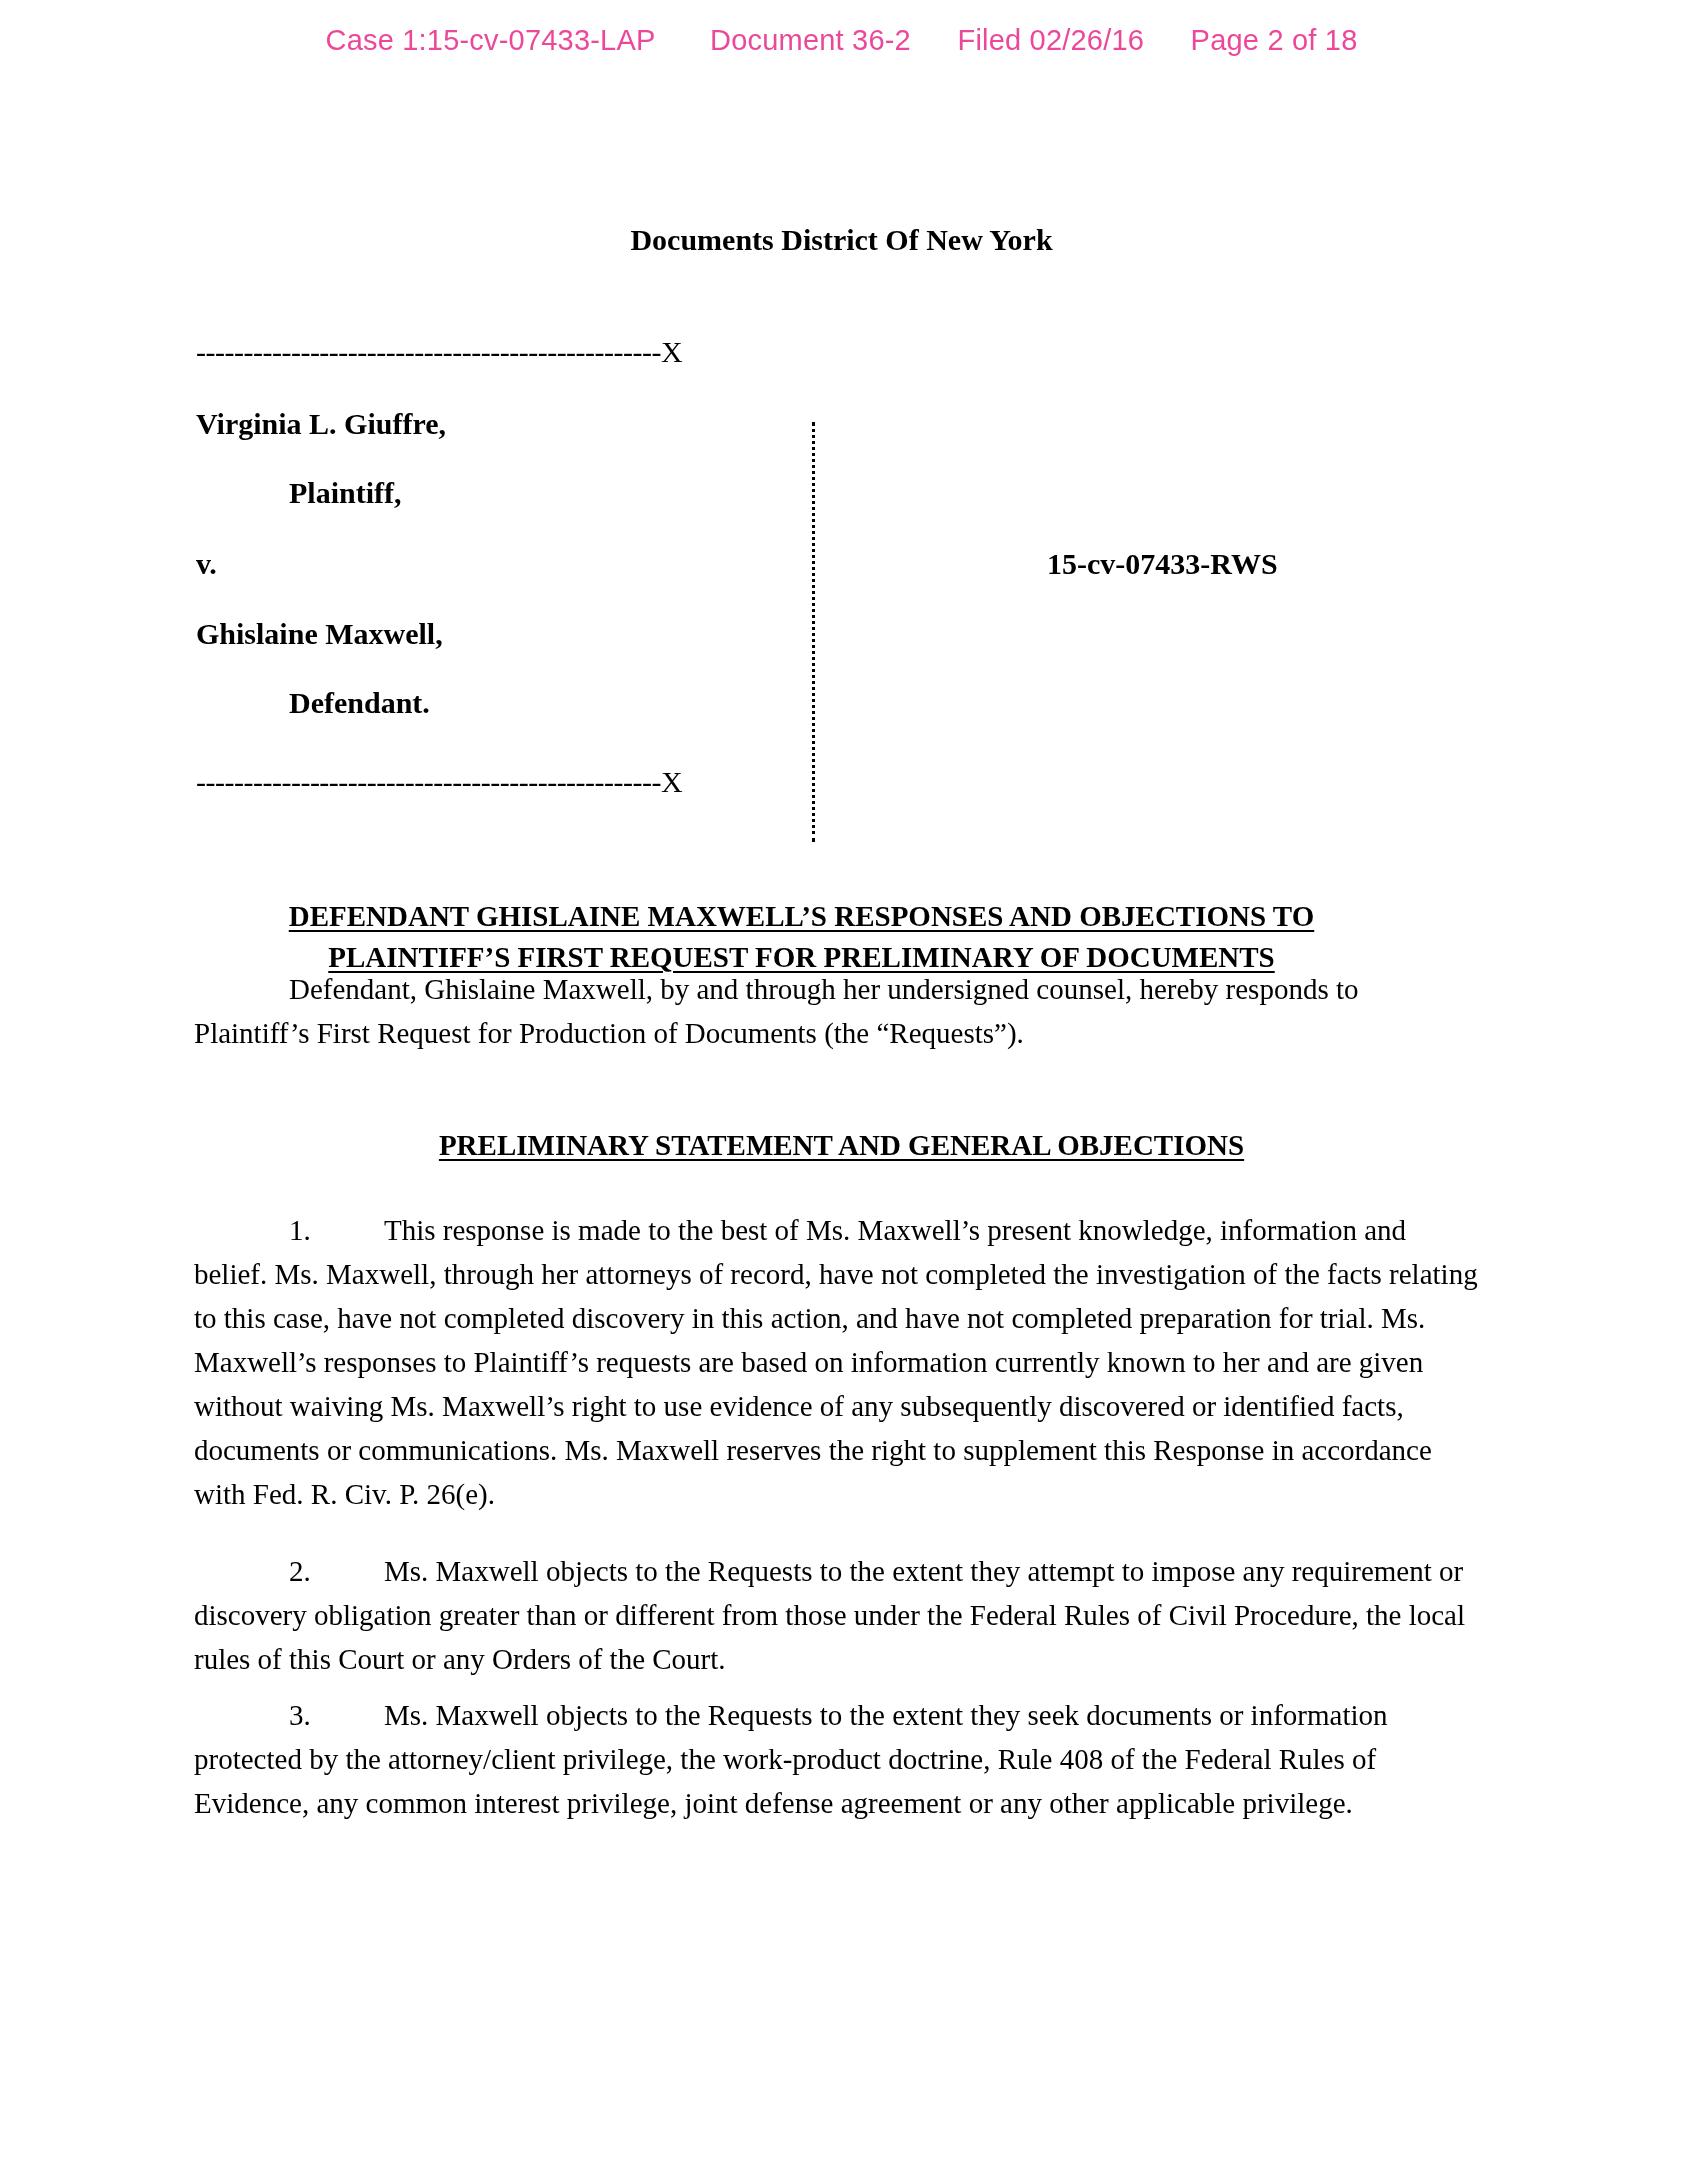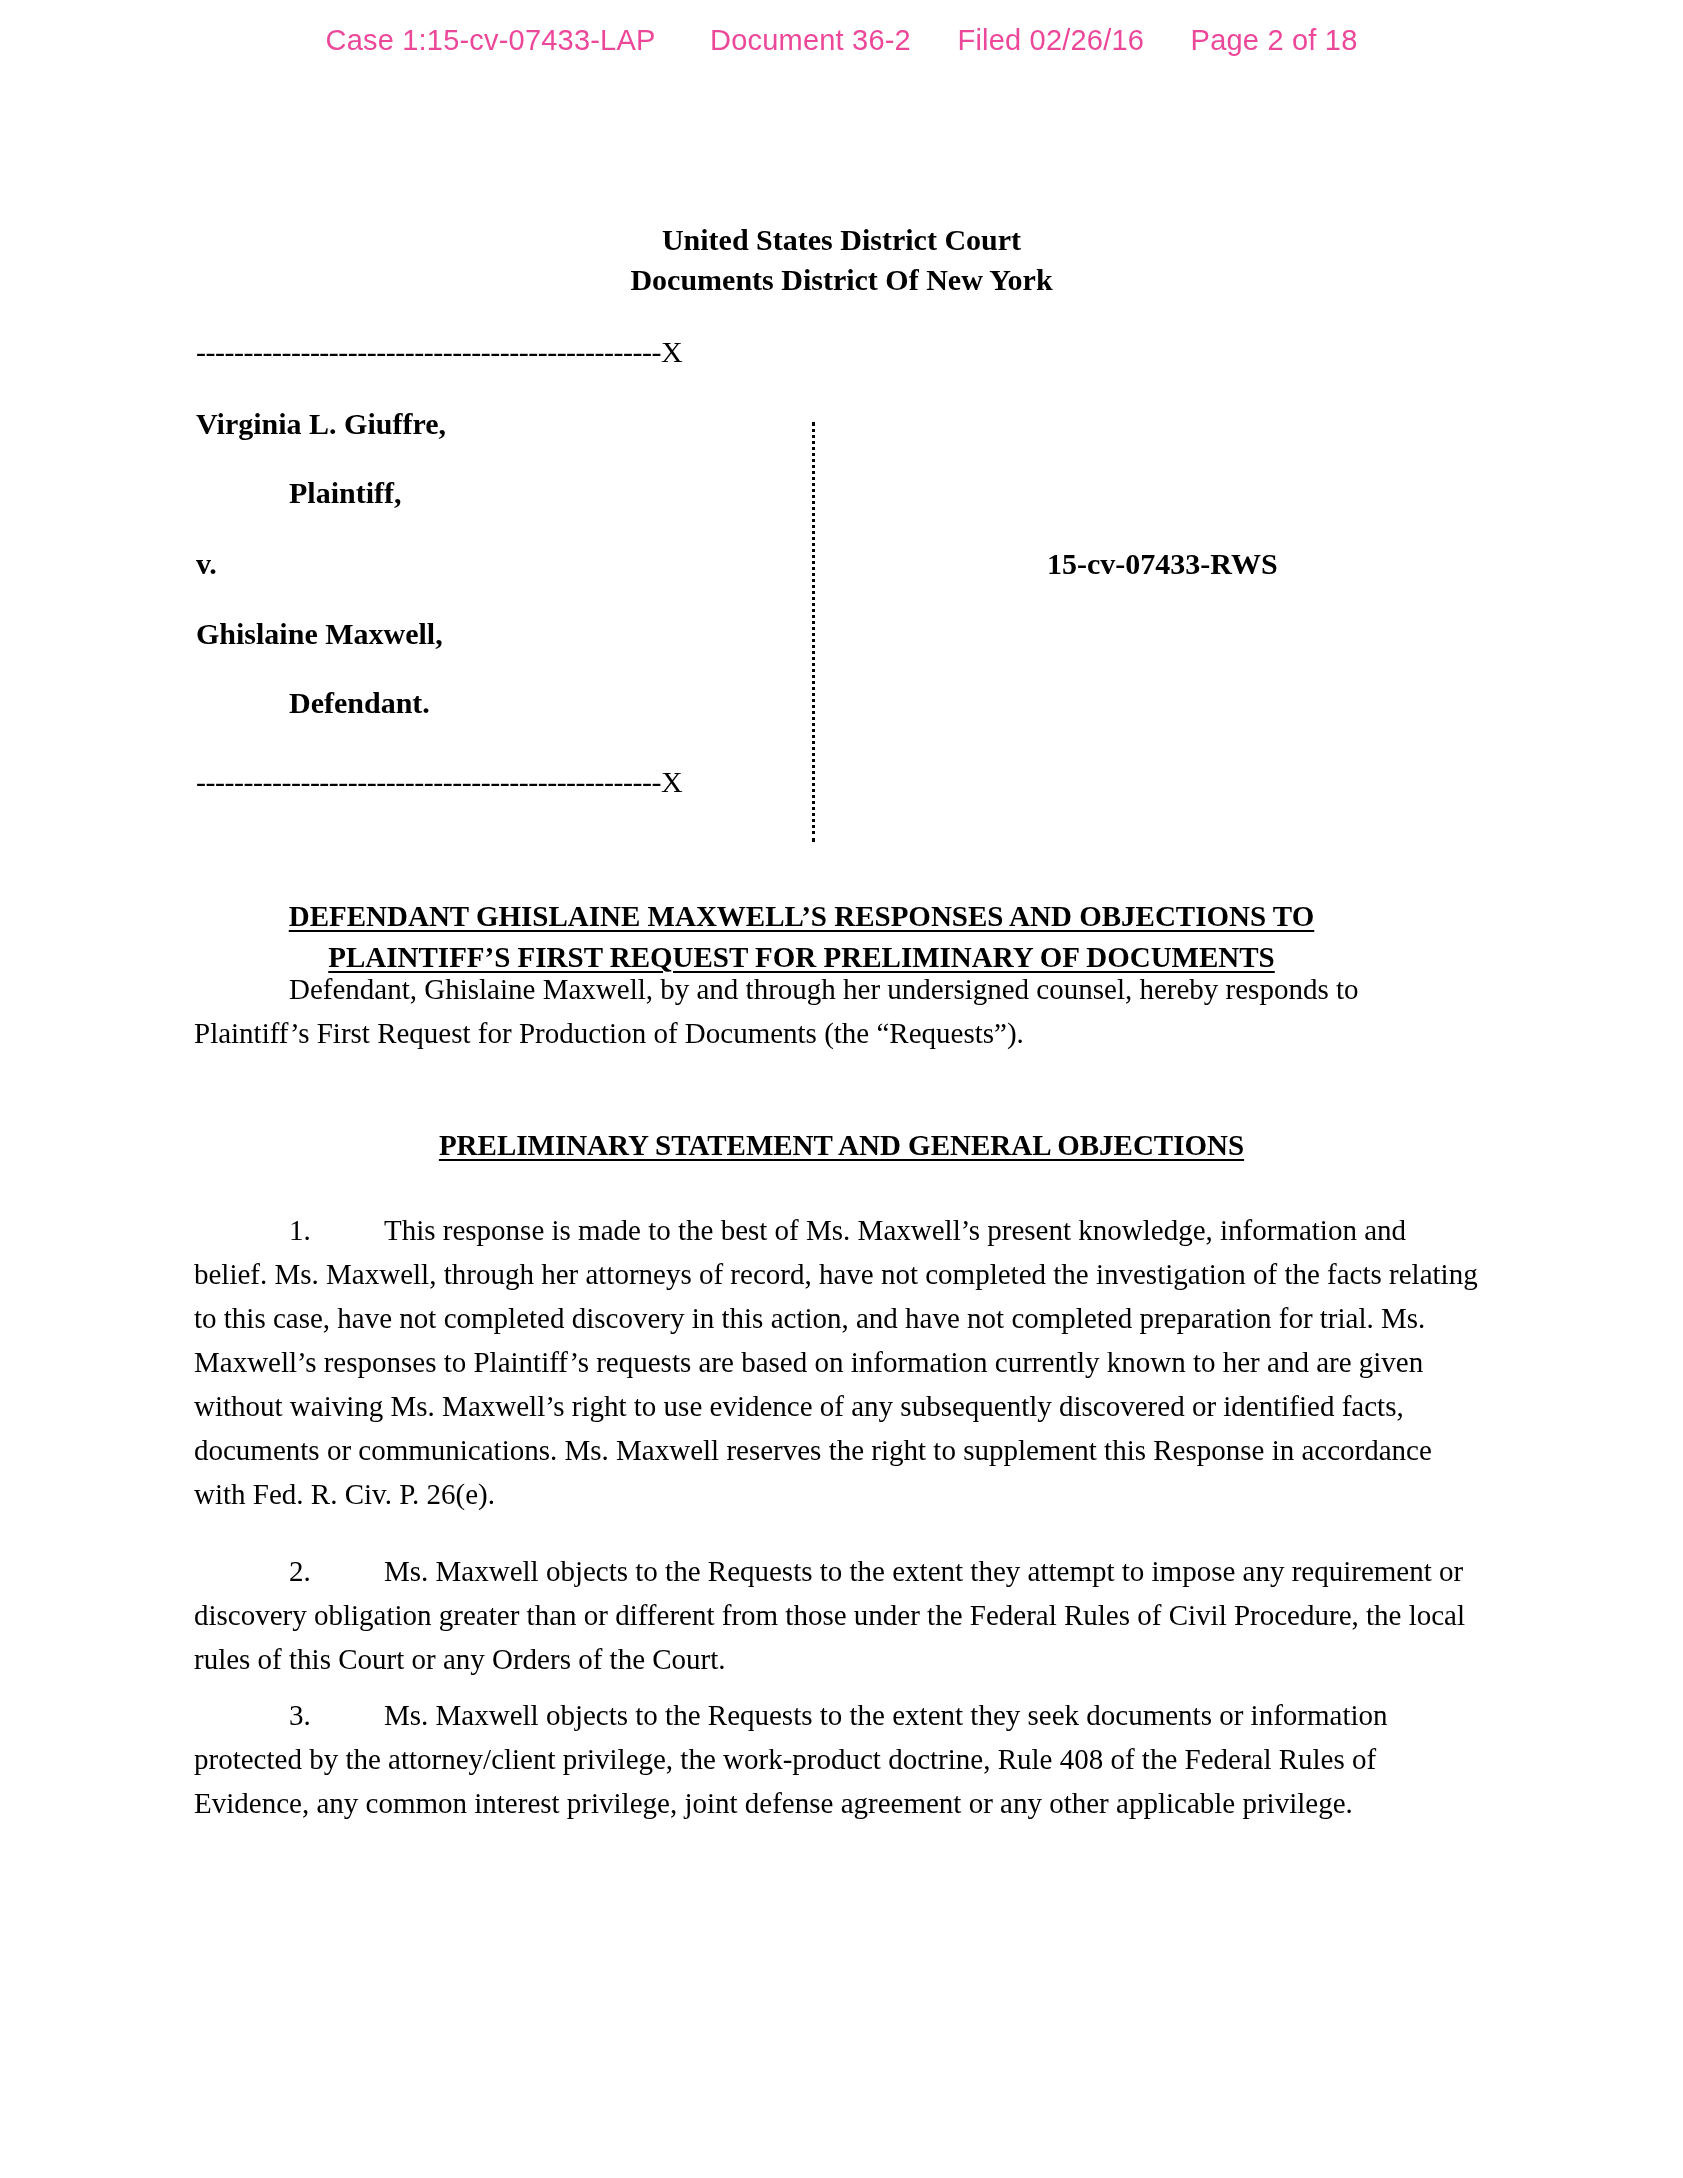--- a/index.html
+++ b/index.html
@@ -167,21 +167,20 @@
     <span class="seg">Case 1:15-cv-07433-LAP</span>
     <span class="ecf-gap-lg"></span>
     <span class="seg">Document 36-2</span>
     <span class="ecf-gap-md"></span>
     <span class="seg">Filed 02/26/16</span>
     <span class="ecf-gap-md"></span>
     <span class="seg">Page 2 of 18</span>
   </div>
 
   <div class="court-title">
-    <div>United States District Court</div>
     <div>Documents District Of New York</div>
   </div>
 
   <div class="caption">
     <div class="rule-line">-------------------------------------------------X</div>
     <div class="caption-body">
       <div class="dotted-divider"></div>
       <div class="party p-plaintiff-name">Virginia L. Giuffre,</div>
       <div class="party p-plaintiff-role">Plaintiff,</div>
       <div class="party p-versus">v.</div>

